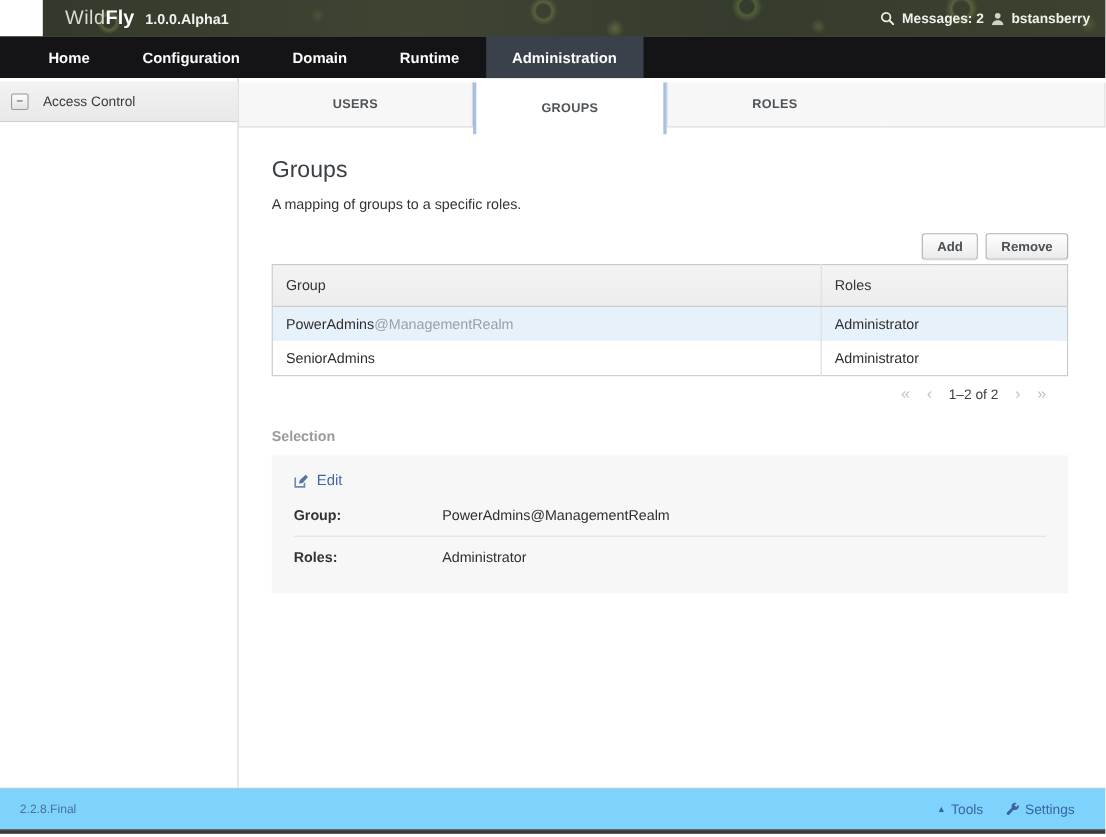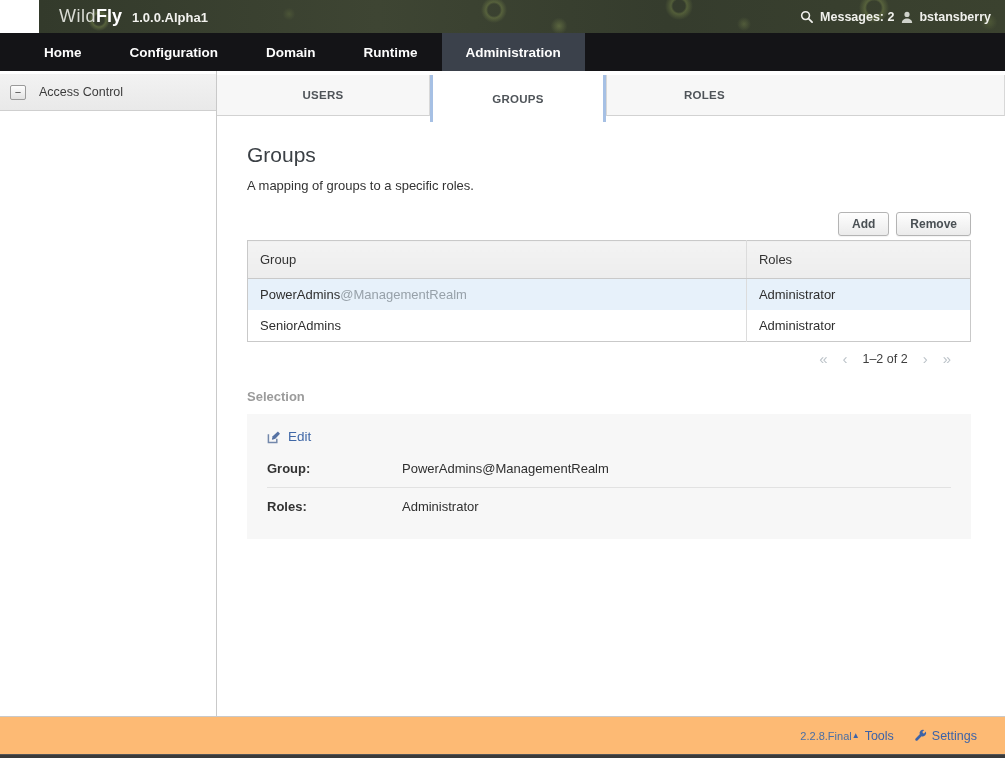--- a/index.html
+++ b/index.html
@@ -89,22 +89,22 @@
   .selection-title { margin-top:23px; font-size:13px; font-weight:bold; color:#9b9b9b; }
   .selection-panel { margin-top:10px; background:#f7f7f7; padding:15px 20px 14px; }
   .edit-link { display:inline-flex; align-items:center; gap:7px; color:#4068a7;
     font-size:13.5px; cursor:pointer; margin-bottom:6px; }
   .field-row { display:flex; align-items:center; padding:11px 0; }
   .field-row.with-divider { border-bottom:1px solid #e2e2e2; }
   .field-label { width:135px; font-size:13px; font-weight:bold; color:#333; flex-shrink:0; }
   .field-value { font-size:13px; color:#2f2f2f; }
 
   
-  .footer { height:38px; background:#fdba74; border-top:1px solid #c9c9c9;
-    display:flex; align-items:center; justify-content:flex-end; padding:0 28px 0 18px; }
+  .footer { height:38px; background:#7dd3fc; border-top:1px solid #c9c9c9;
+    display:flex; align-items:center; justify-content:space-between; padding:0 28px 0 18px; }
   .footer-version { font-size:11px; color:#4a6fa5; }
   .footer-links { display:flex; align-items:center; gap:20px; }
   .footer-link { display:flex; align-items:center; gap:5px; font-size:12.5px; color:#3c63a8; cursor:pointer; }
   .tri-up { font-size:8px; color:#3c63a8; }
   .bottom-strip { height:4px; background:#3a3a3a; border-top:1px solid #555; }
 
   svg { display:block; }
 </style>
 </head>
 <body>

